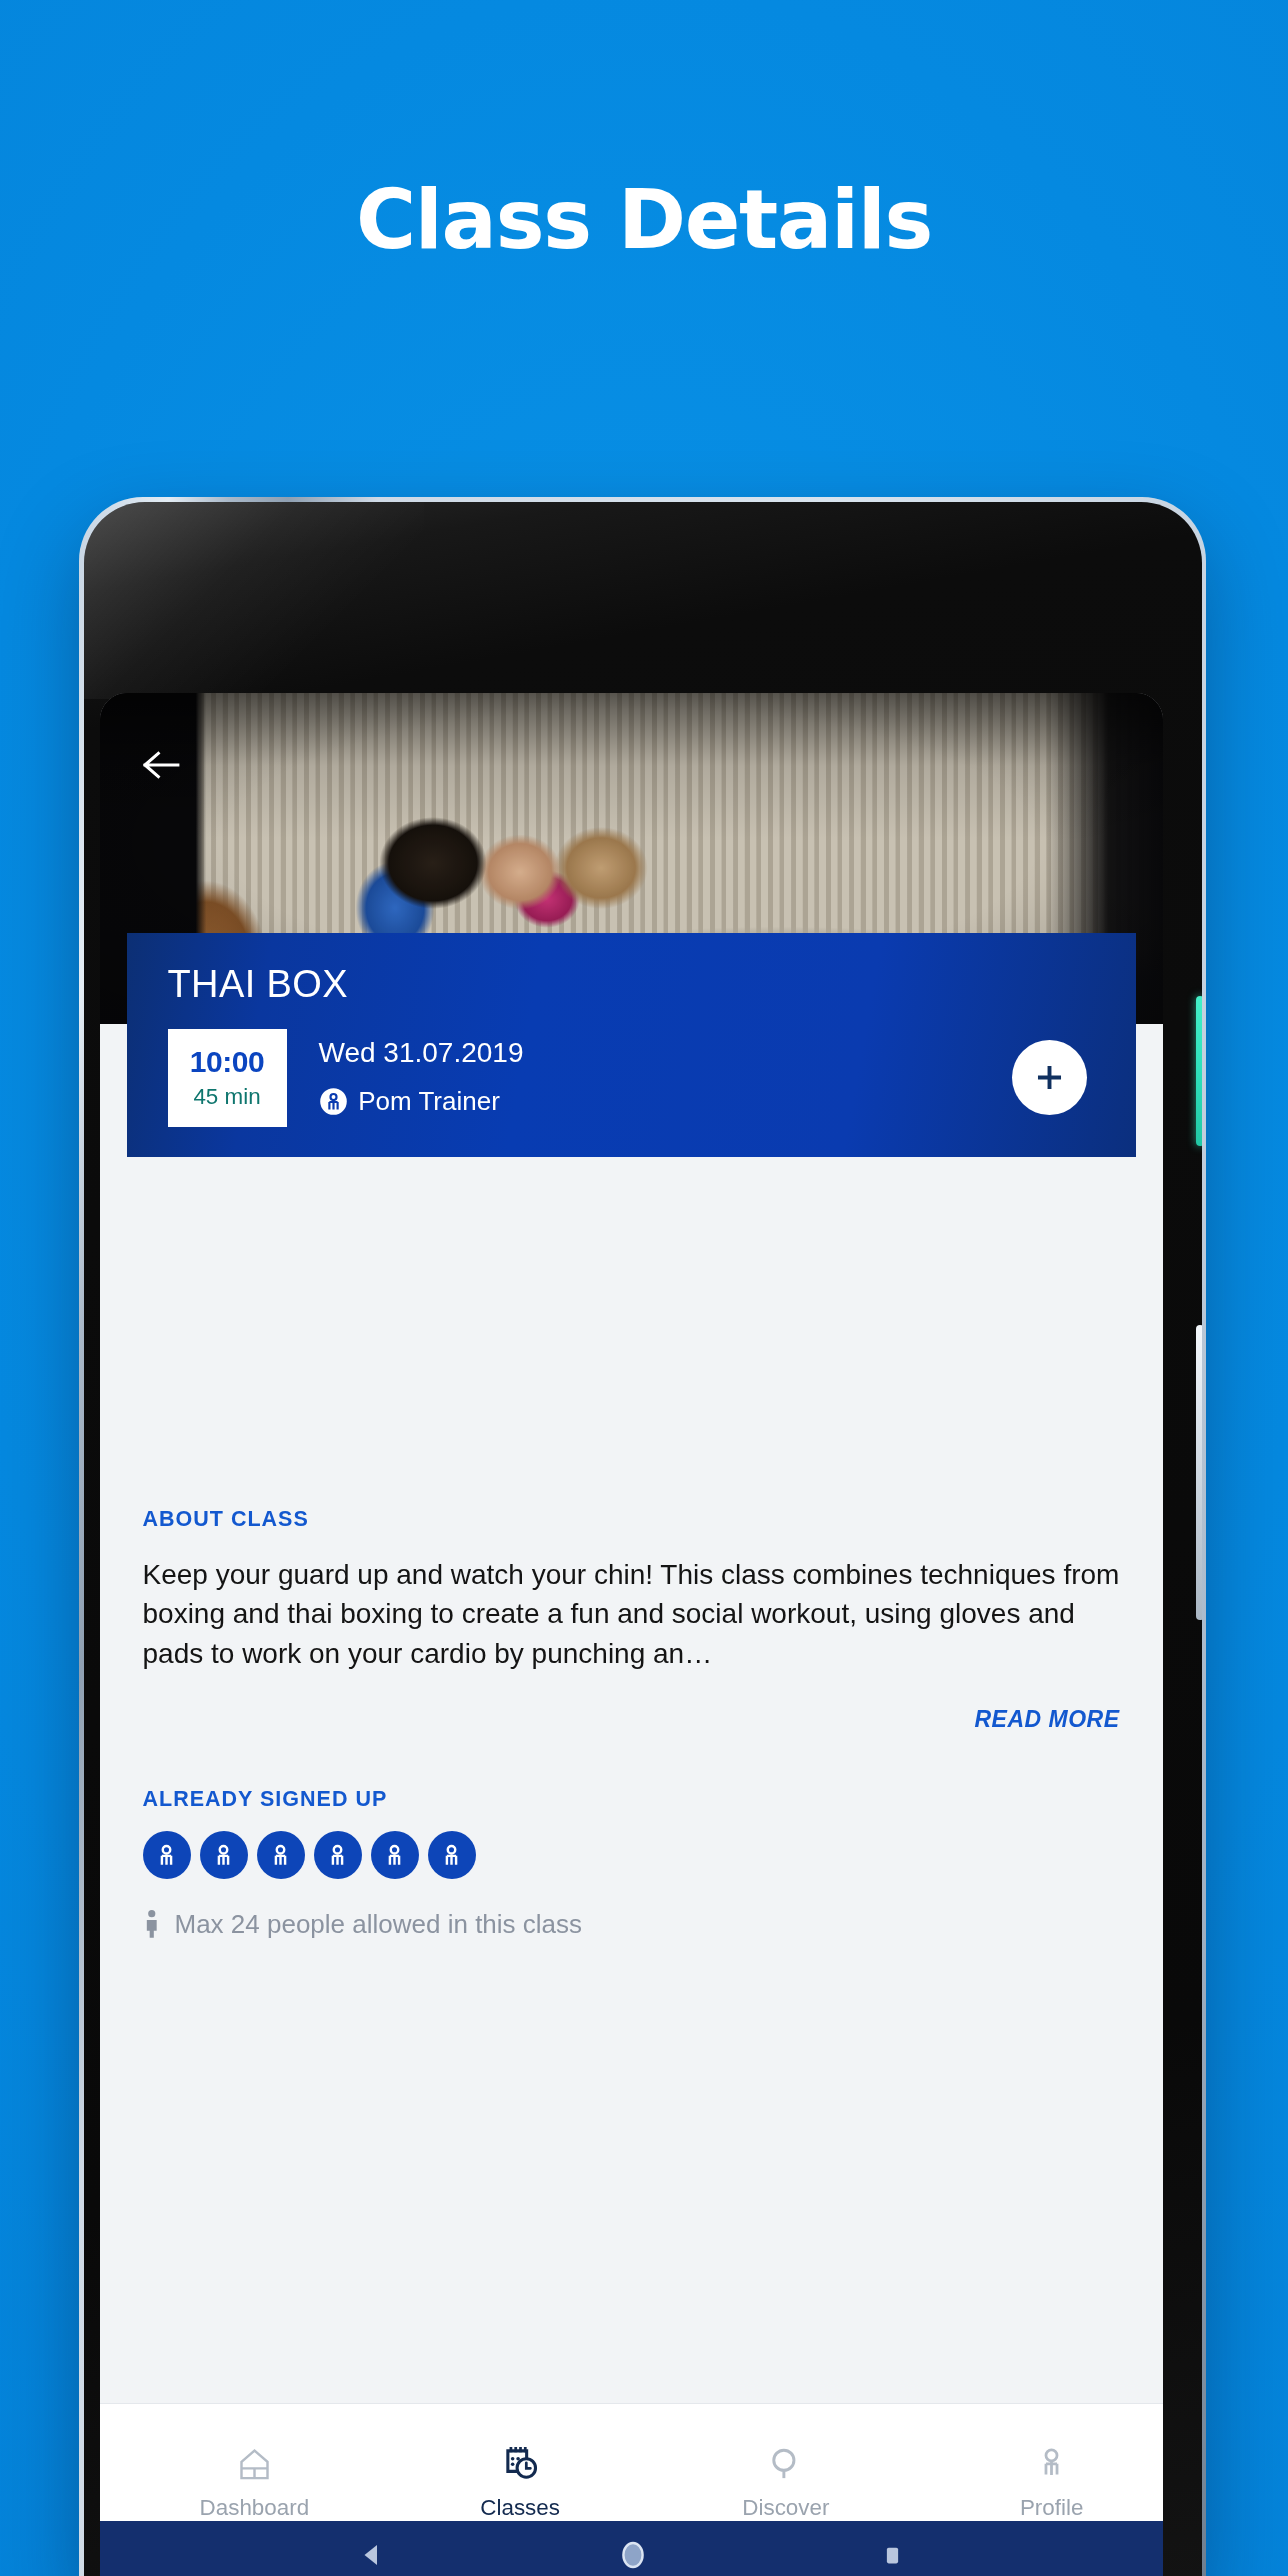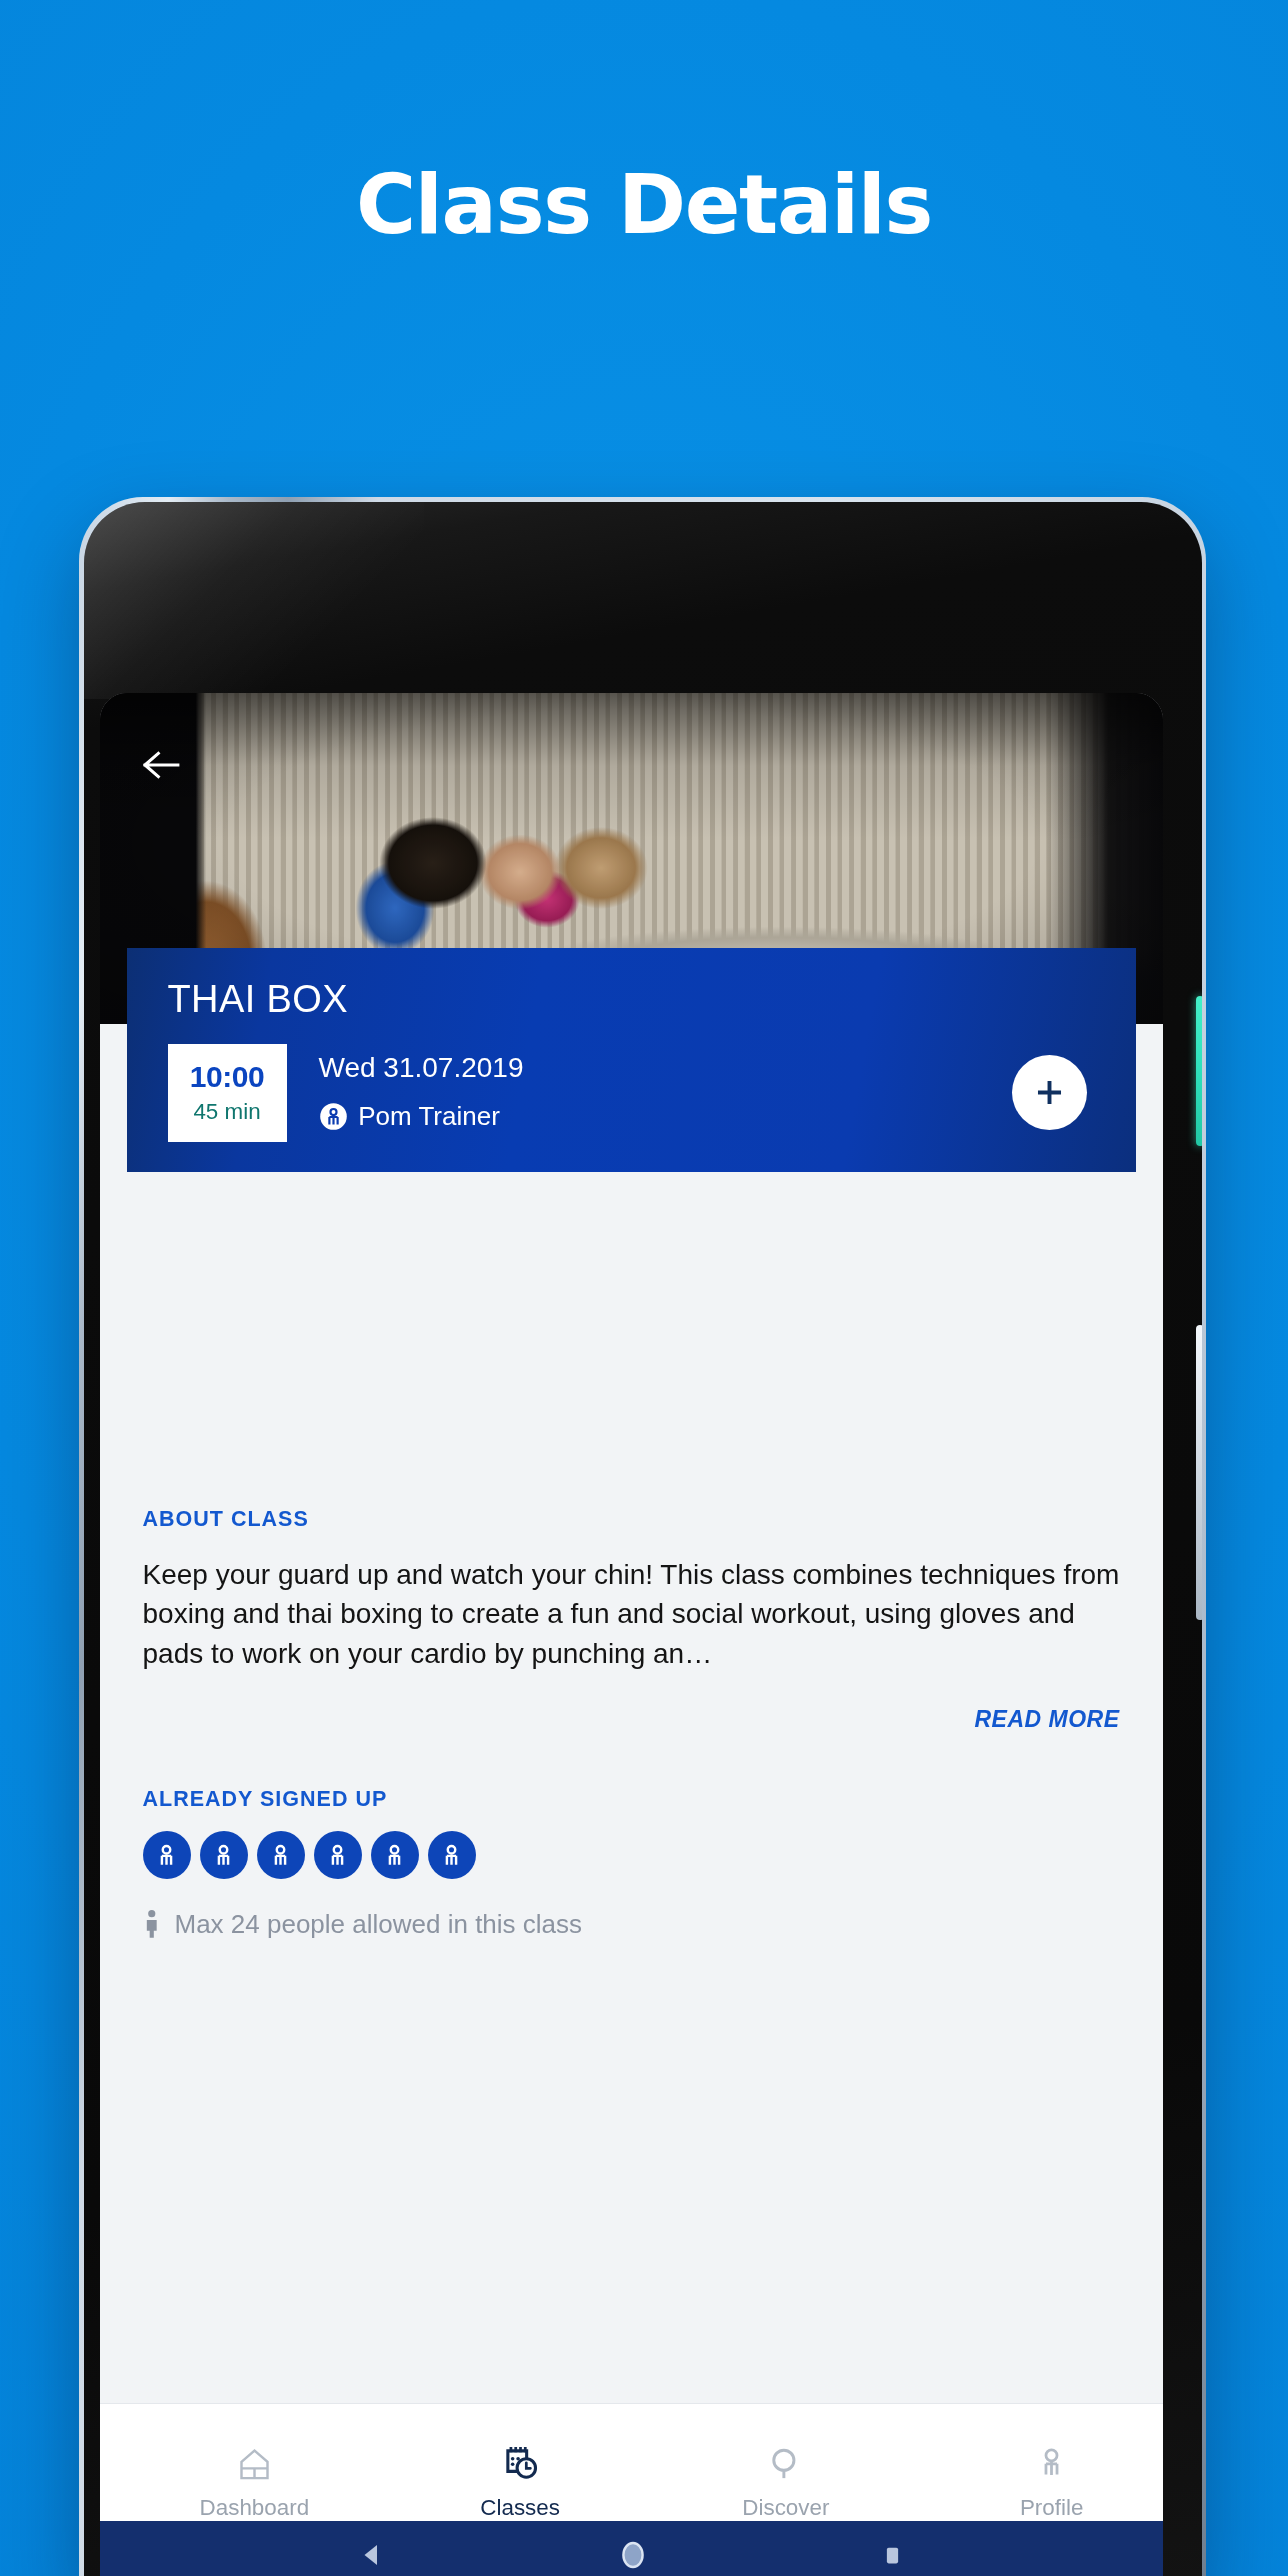--- a/index.html
+++ b/index.html
@@ -9,21 +9,21 @@
     font-family:"Liberation Sans", sans-serif;
   }
   body {
     background: radial-gradient(ellipse 120% 90% at 50% 40%, #0a93e8 0%, #0589e0 45%, #0480d6 100%);
     position:relative;
   }
 
   
   .page-title {
     position:absolute;
-    top:160px; left:0; width:100%;
+    top:175px; left:0; width:100%;
     text-align:center;
     color:#ffffff;
     font-size:82px;
     font-weight:bold;
     letter-spacing:-1.3px;
     line-height:1.1;
     font-family:"DejaVu Sans", sans-serif;
   }
 
   
@@ -116,21 +116,21 @@
     position:absolute; left:34px; top:45px;
     width:54px; height:54px;
     display:flex; align-items:center; justify-content:center;
     cursor:pointer;
   }
   .back-btn svg { display:block; }
 
   
   .class-card {
     position:absolute;
-    left:27px; top:255px;
+    left:27px; top:240px;
     width:1009px;
     background:linear-gradient(100deg,#0c2f74 0%,#0a379f 14%,#083cb2 40%,#0a3bb0 72%,#0b2f7e 100%);
     padding:30px 0 30px 0;
     z-index:3;
   }
   .card-title {
     color:#ffffff;
     font-size:38px;
     font-weight:400;
     letter-spacing:0.4px;

